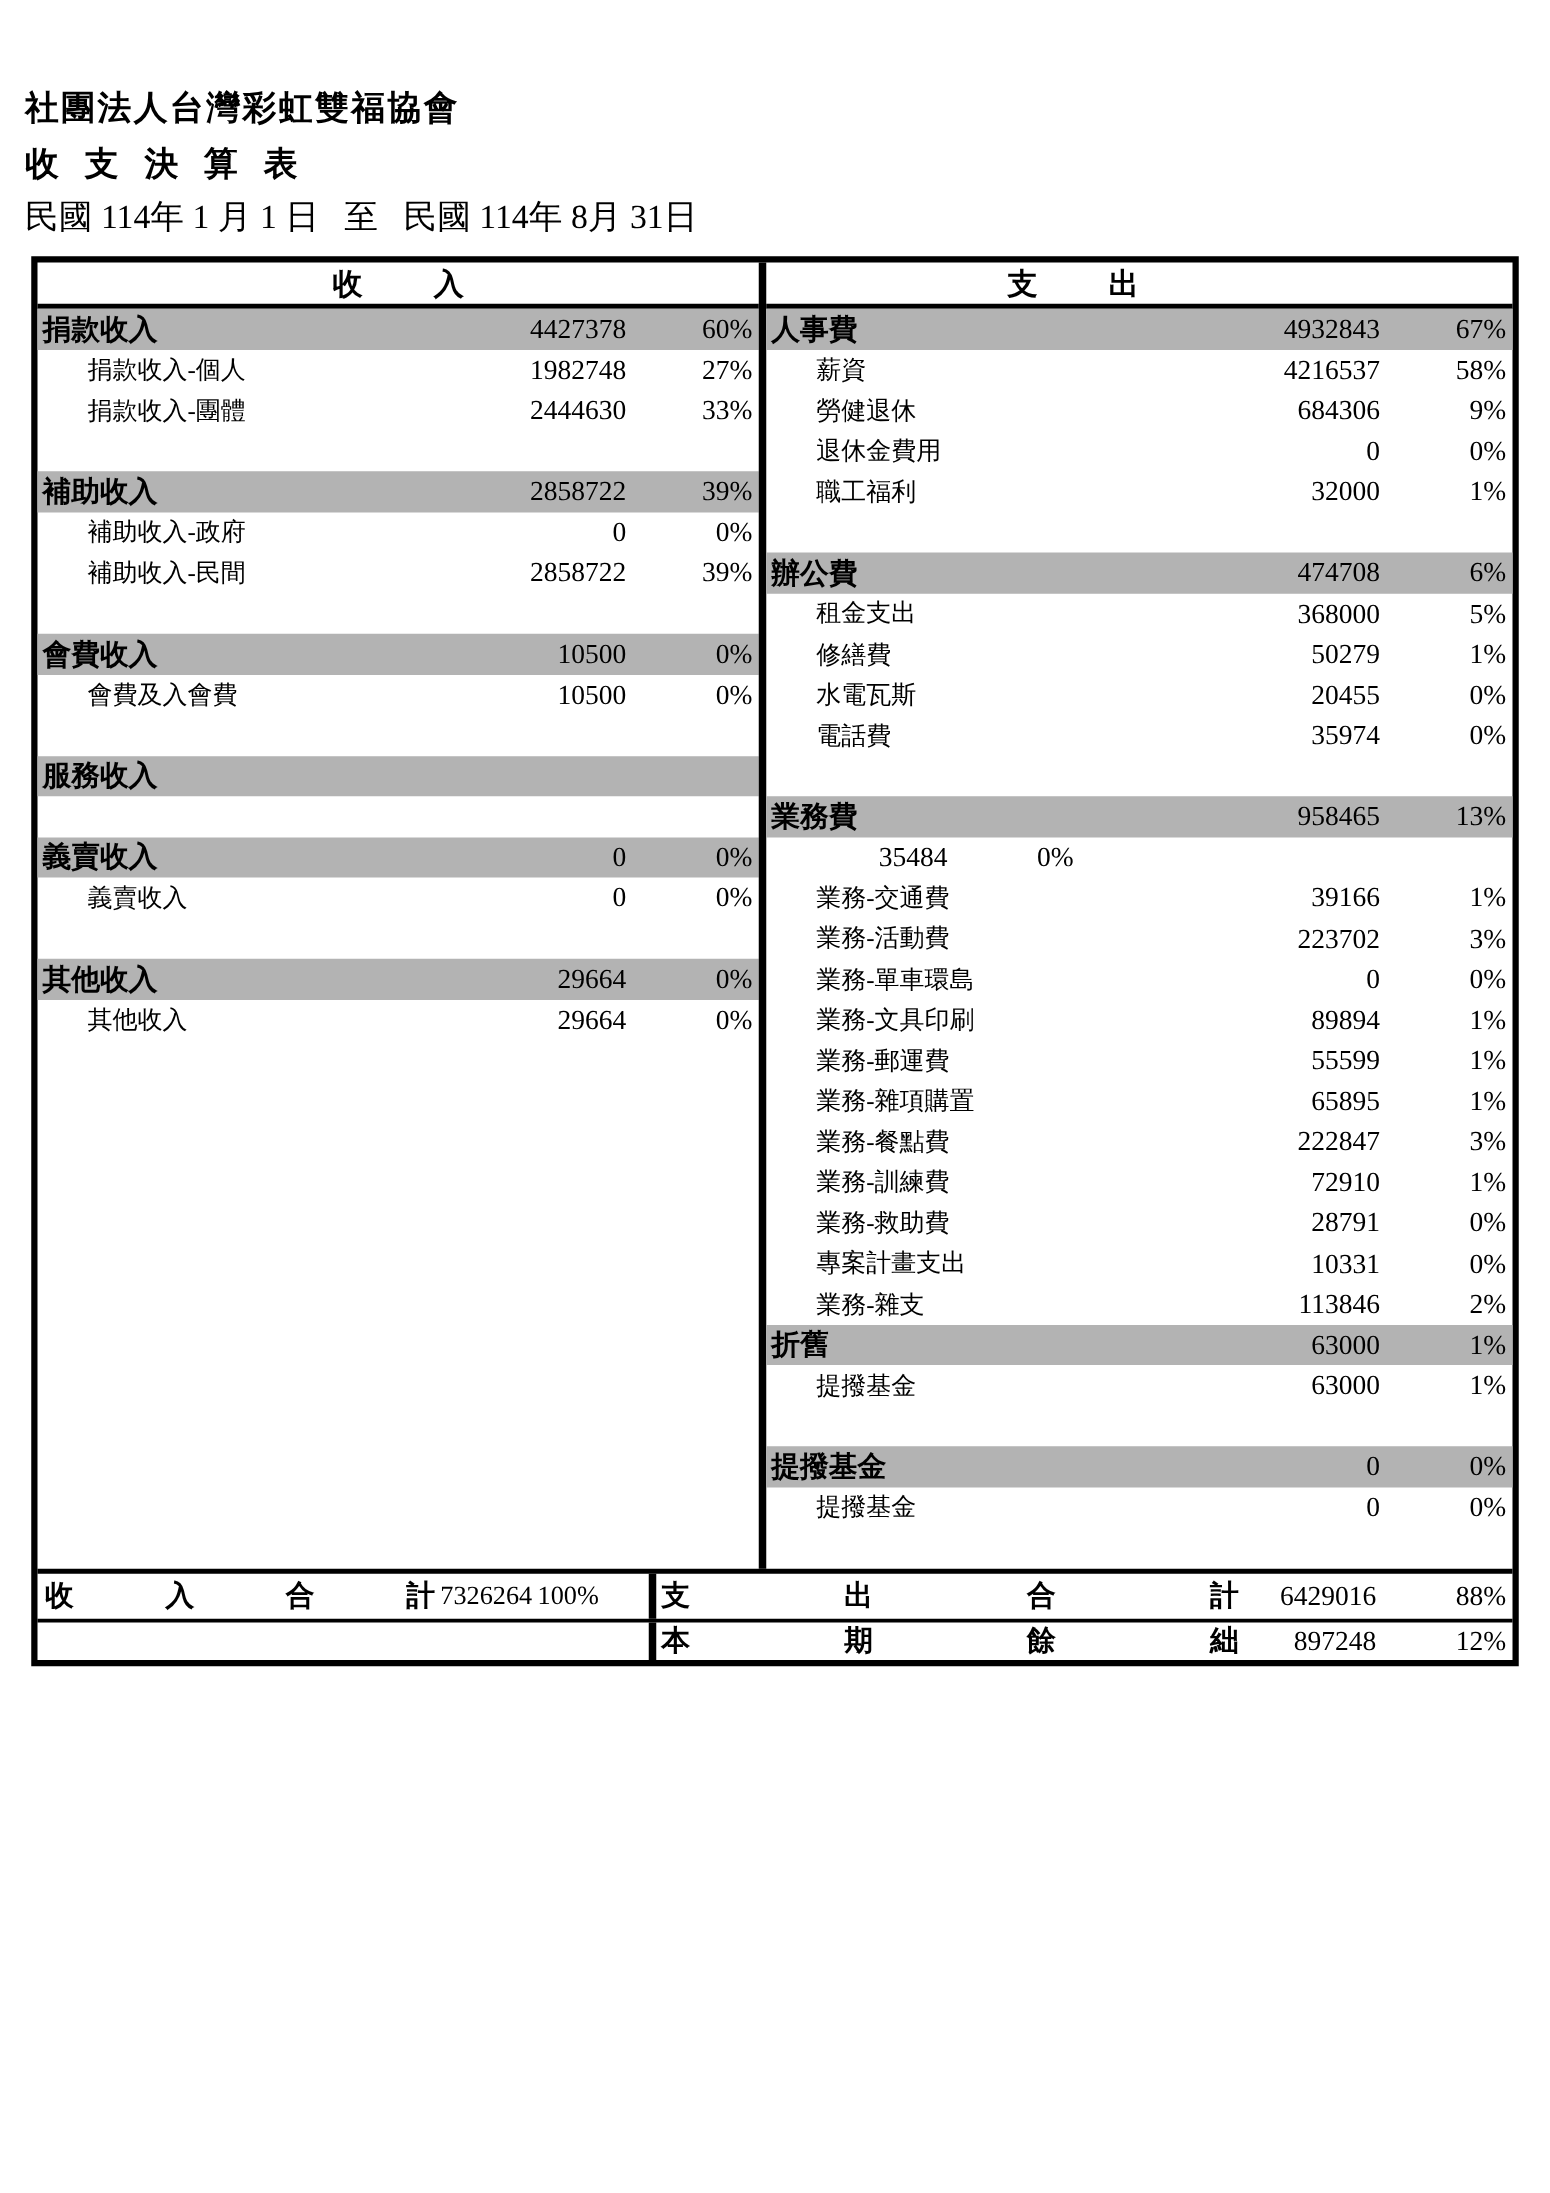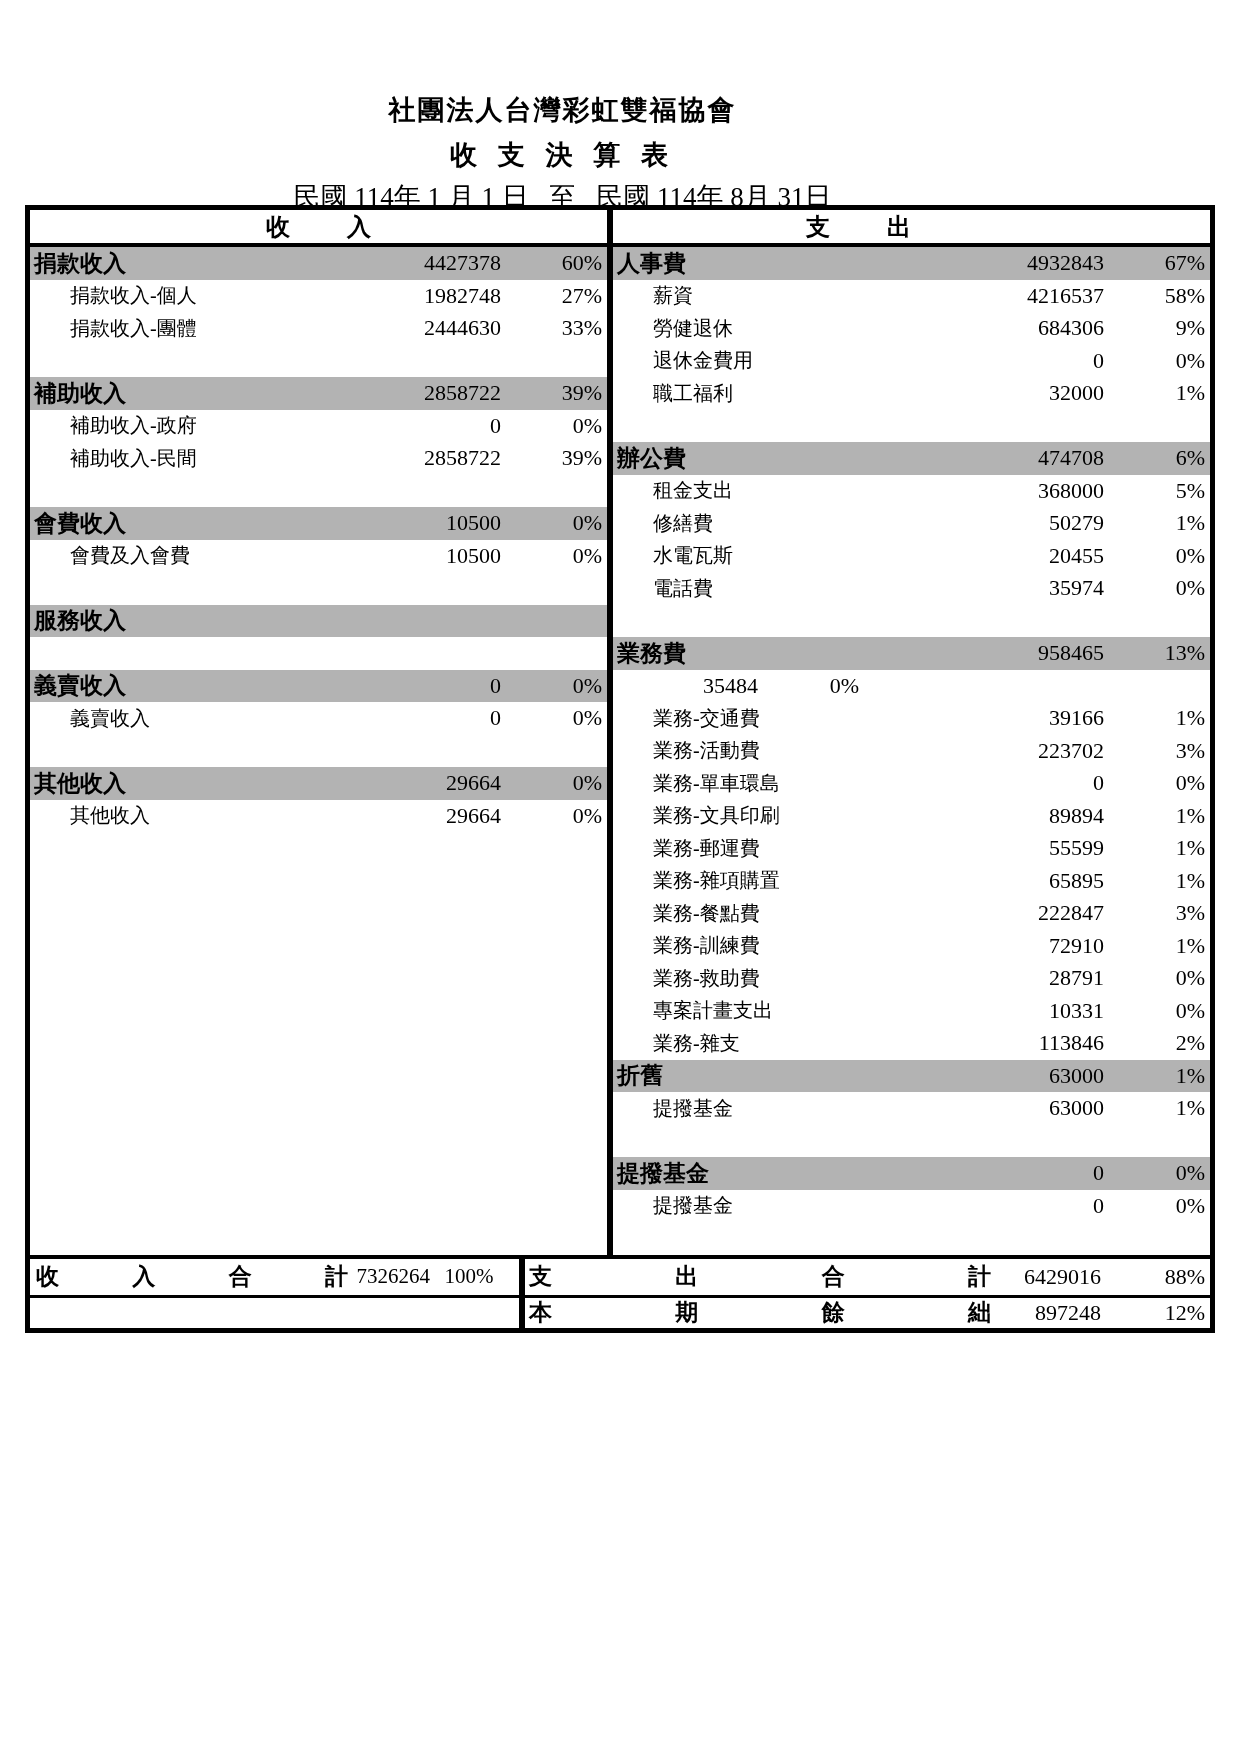--- a/index.html
+++ b/index.html
@@ -1,21 +1,21 @@
 <!DOCTYPE html>
 <html style="--hl: #b3b3b3;"><head>
 <meta charset="utf-8">
 <style>
   html,body { margin:0; padding:0; background:#fff; }
   .page {
     position:relative; width:1240px; height:1754px; background:#ffffff;
     font-family:"Liberation Serif","DejaVu Serif",serif; color:#000;
     overflow:hidden;
   }
-  .titles { position:absolute; top:92px; left:20px; width:1085px; text-align:center; }
+  .titles { position:absolute; top:68px; left:20px; width:1085px; text-align:left; }
   .title1 { font-size:27px; font-weight:bold; letter-spacing:2px; }
   .title2 { font-size:27px; font-weight:bold; margin-top:9px; letter-spacing:7px; }
   .title3 { font-size:27px; font-weight:normal; margin-top:6px; white-space:pre; }
 
   .fintable {
     position:absolute; left:25px; top:205px; width:1190px;
     border:5px solid #000; box-sizing:border-box; background:#fff;
   }
   .tbody { display:flex; }
   .half  { width:577px; box-sizing:border-box; }
@@ -37,22 +37,22 @@
 
   .totalsblock { border-top:4px solid #000; }
   .trow { display:flex; align-items:center; height:36px; }
   .trow.first { border-bottom:3px solid #000; }
   .trow.second { height:30px; }
   .tcell-left  { width:489px; height:100%; display:flex; align-items:center; box-sizing:border-box; padding-left:6px; }
   .tcell-right { flex:1; height:100%; border-left:6px solid #000; display:flex; align-items:center; box-sizing:border-box; padding-left:4px; }
   .spread { display:flex; justify-content:space-between; font-weight:bold; font-size:23px; }
   .tcell-left  .spread { width:312px; }
   .tcell-right .spread { width:462px; }
-  .tval-l { width:82px;  text-align:right; font-size:21px; }
-  .tpct-l { width:84px;  text-align:center; font-size:21px; padding-right:6px; box-sizing:border-box; }
+  .tval-l { width:82px;  text-align:center; font-size:21px; }
+  .tpct-l { width:84px;  text-align:left; font-size:21px; padding-right:6px; box-sizing:border-box; }
   .tval-r { width:110px; text-align:right; font-size:22px;font-family:Liberation Serif, serif; }
   .tpct-r { flex:1; text-align:right; font-size:22px; padding-right:5px; box-sizing:border-box; }
 </style>
 </head>
 <body>
 
 <div class="page">
 
   <div class="titles">
     <div class="title1">社團法人台灣彩虹雙福協會</div>

